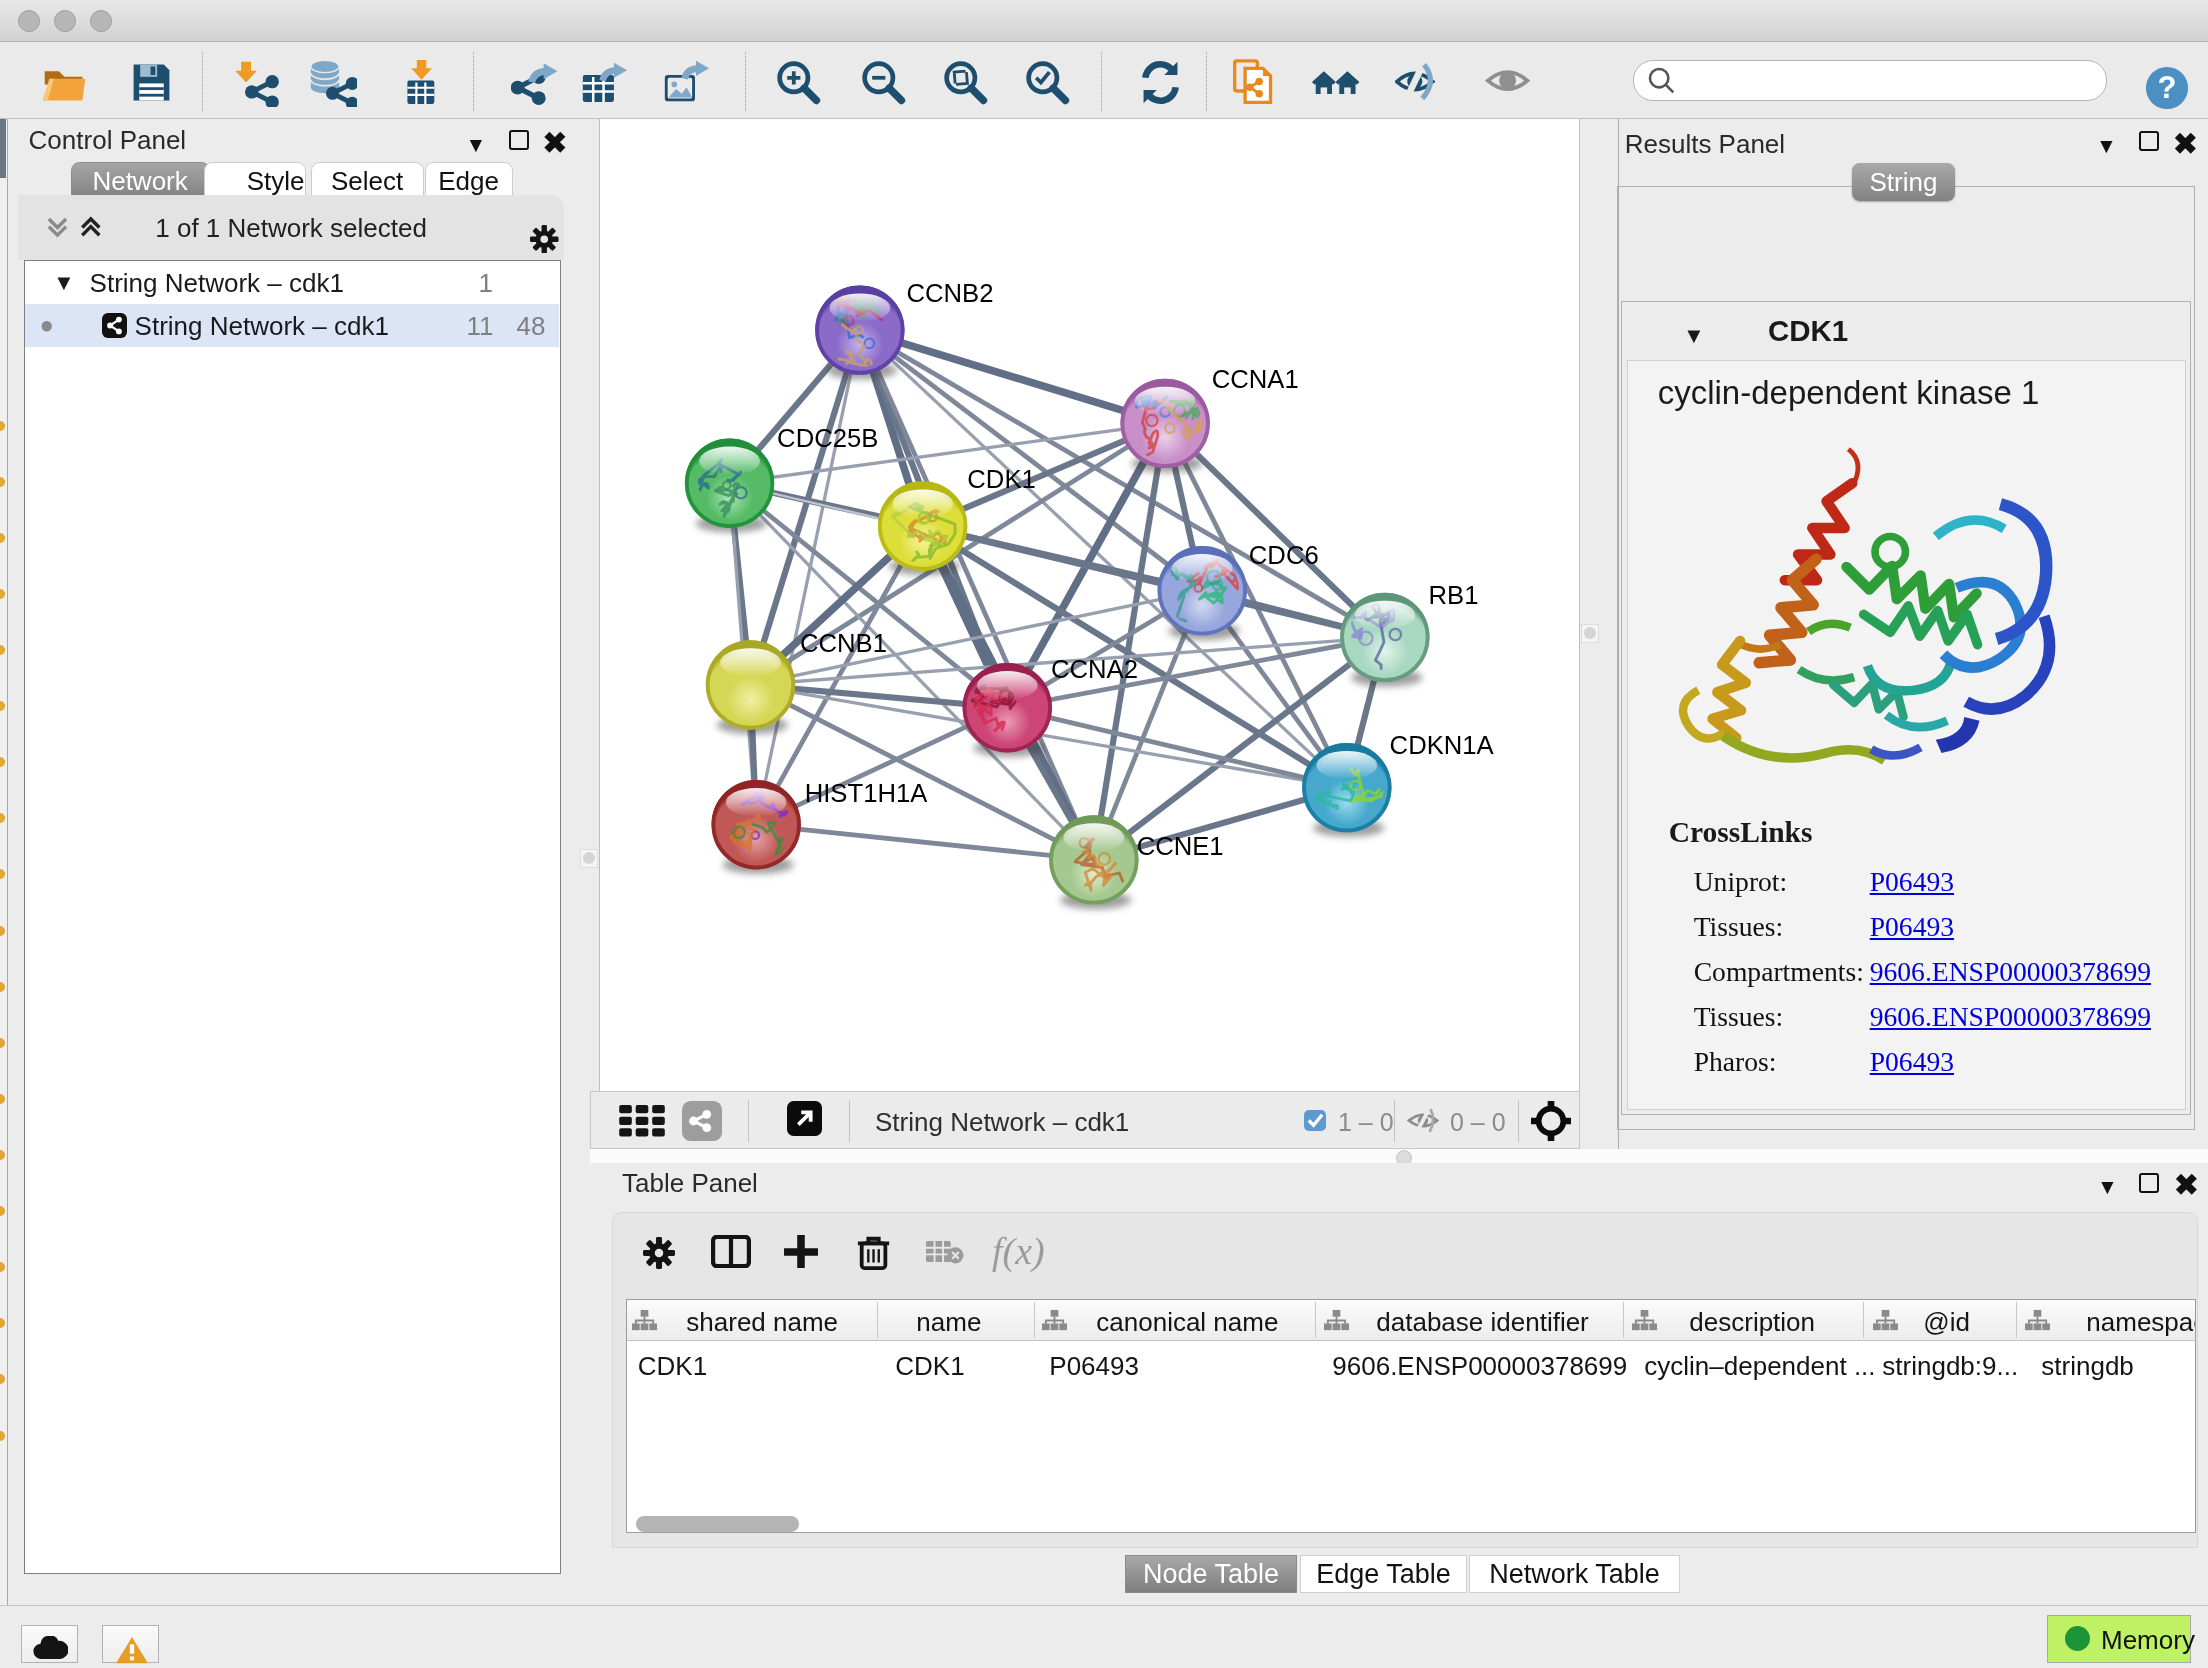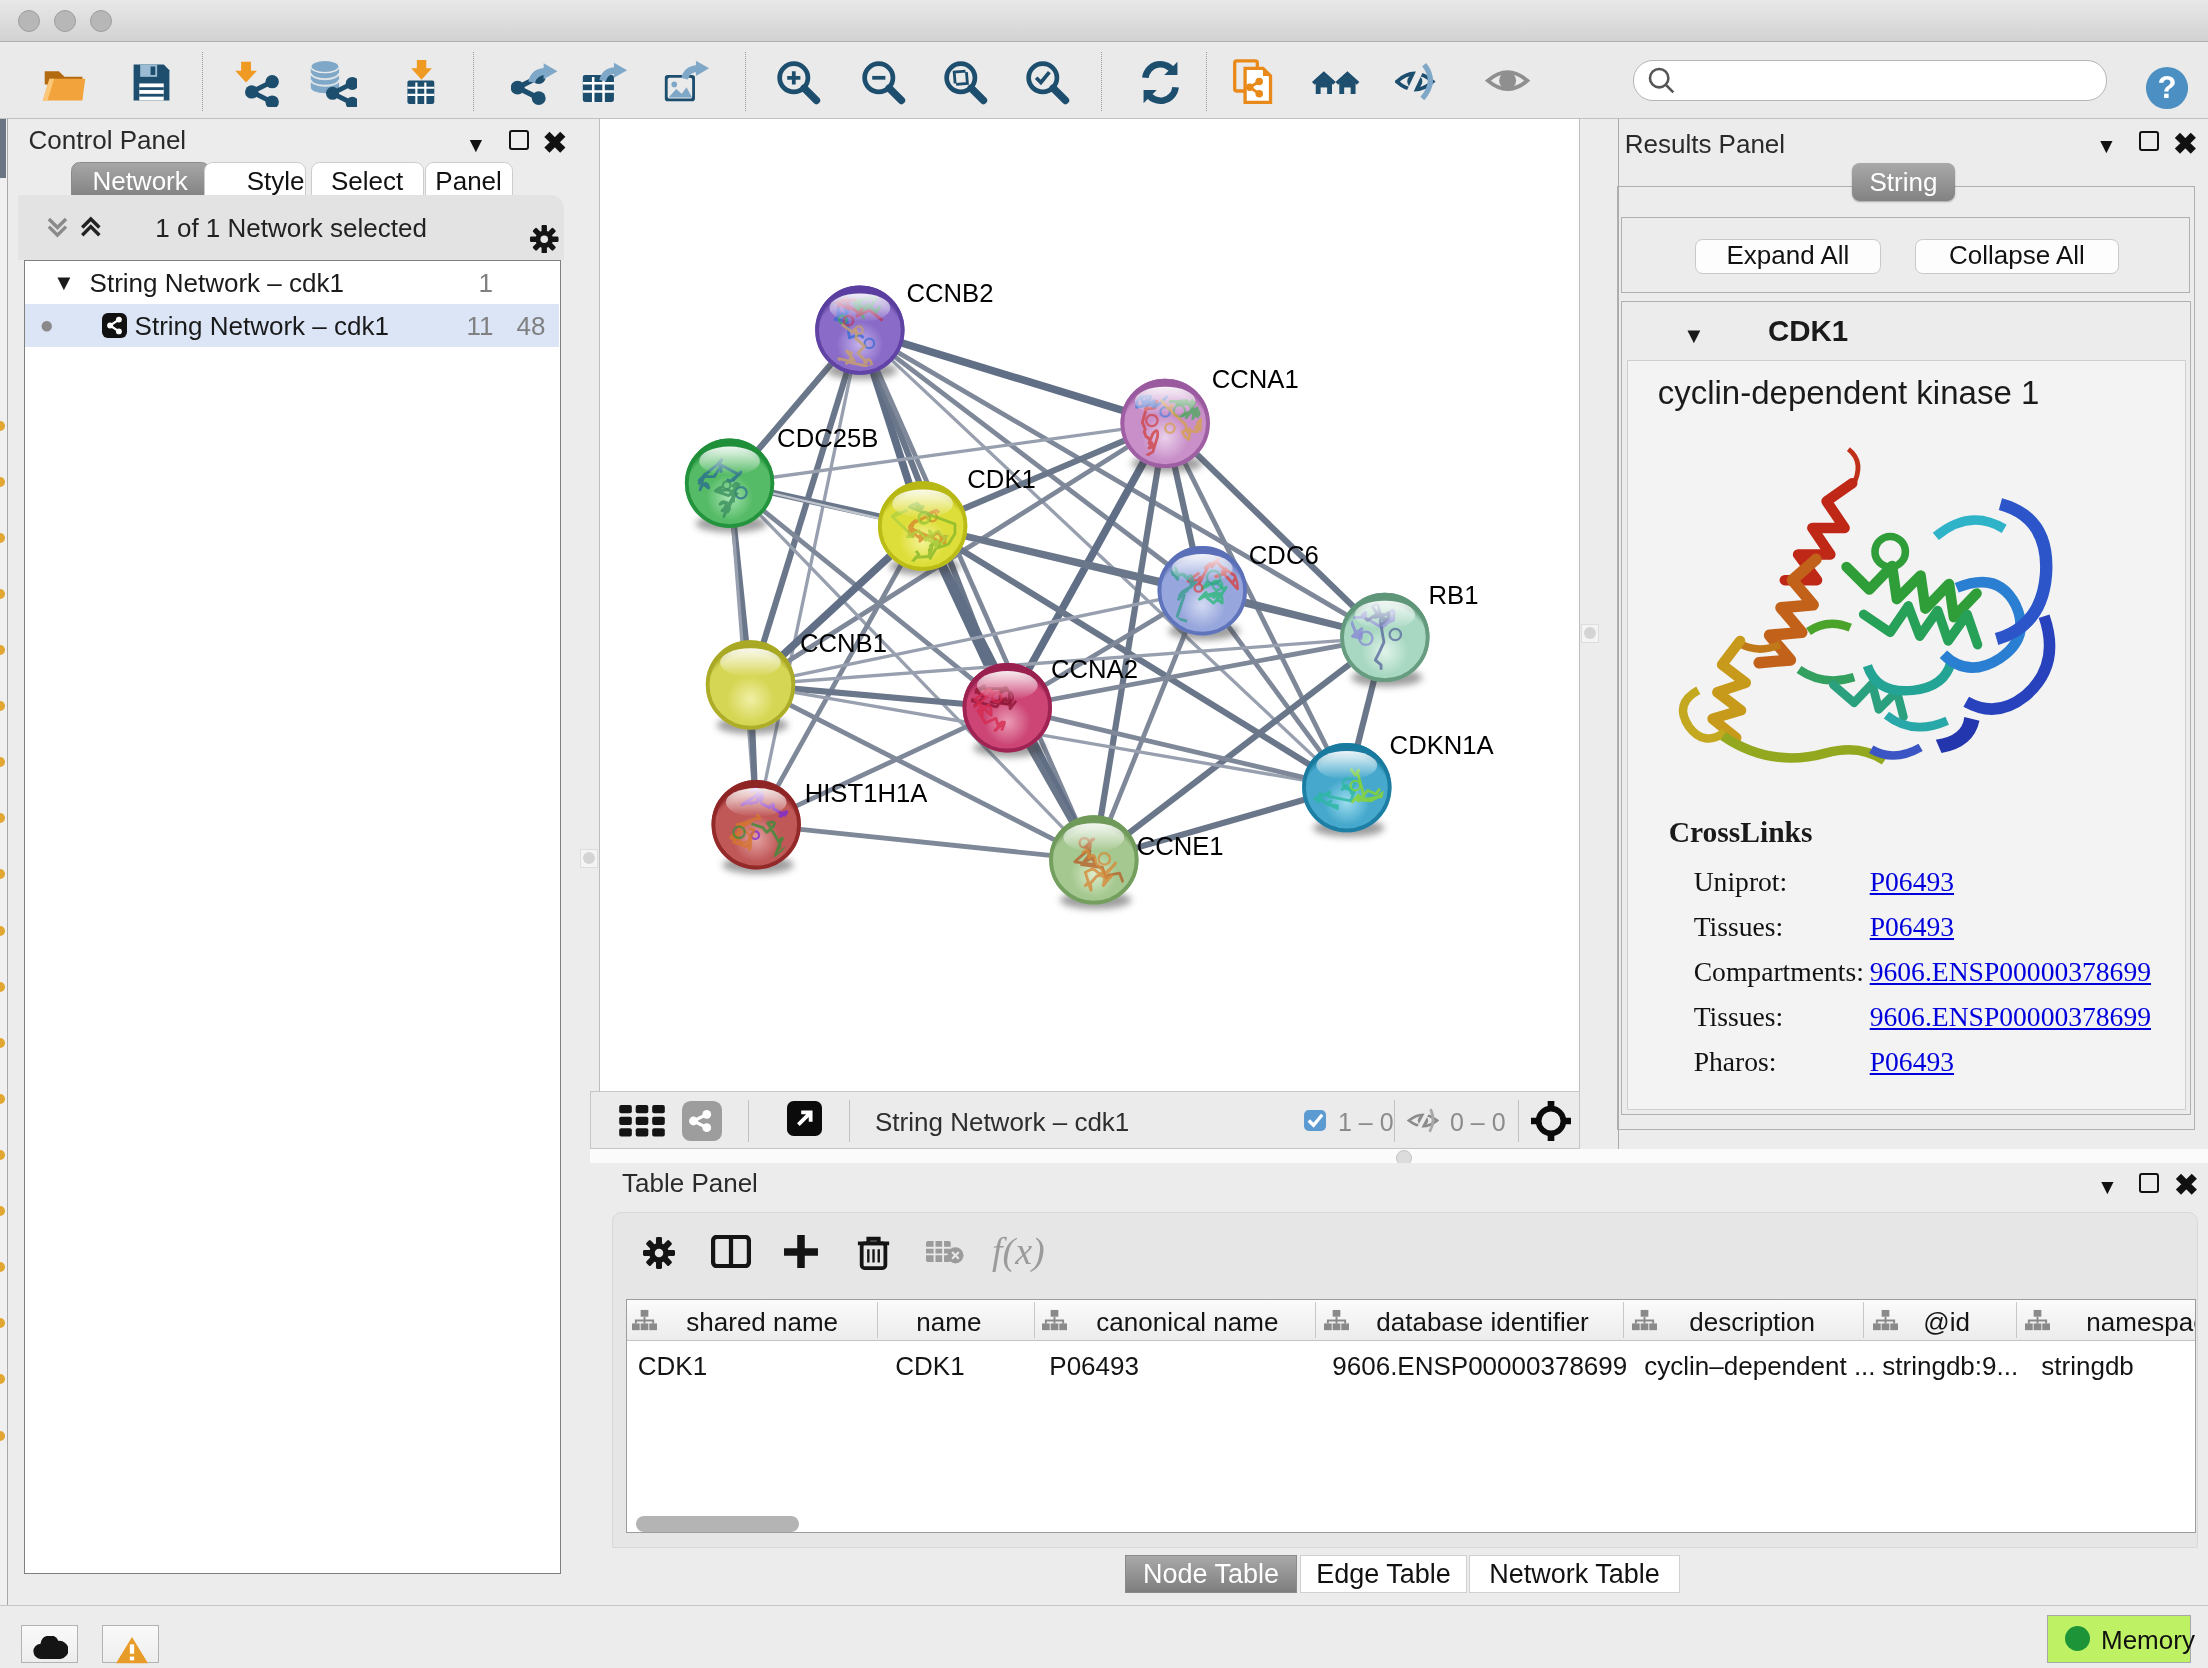--- a/index.html
+++ b/index.html
@@ -274,21 +274,21 @@
   </div>
 
 <div id="cp">
   <div id="cp-title">Control Panel</div>
   <div class="abs" style="left:458px;top:14.3px;font-size:21px;color:#111;">▼</div>
     <div class="abs" style="left:501px;top:11.4px;width:20px;height:20px;border:2.9px solid #111;border-radius:2.9px;"></div>
     <div class="abs" style="left:535px;top:6.7px;font-size:29.5px;font-weight:bold;color:#111;">✖</div>
   <div class="tab tabsel" style="left:63px; width:139px;">Network</div>
   <div class="tab" style="left:196px; width:102px;padding-left:42px;">Style</div>
   <div class="tab" style="left:303px; width:113px;">Select</div>
-  <div class="tab" style="left:417px; width:88px;">Panel</div>
+  <div class="tab" style="left:417px; width:88px;">Edge</div>
   <div id="cp-bar">
     <div id="cp-bartext">1 of 1 Network selected</div>
     <svg class="abs" style="left:27.6px;top:21px;" width="61" height="25" viewBox="0 0 64 26">
       <path d="M3 3 l9 9 9-9 M3 11 l9 9 9-9" stroke="#8a8a8a" stroke-width="3.6" fill="none"></path>
       <path d="M38 20 l9-9 9 9 M38 12 l9-9 9 9" stroke="#222" stroke-width="3.6" fill="none"></path>
     </svg>
     <svg class="abs" style="left:512px;top:29.5px;" width="28.5" height="28.5" viewBox="0 0 34 34">
         <g transform="translate(17,17)">
           <rect x="-3.2" y="-17" width="6.4" height="8" rx="1.5" transform="rotate(0)" fill="#141414"></rect>
           <rect x="-3.2" y="-17" width="6.4" height="8" rx="1.5" transform="rotate(45)" fill="#141414"></rect>
@@ -686,24 +686,20 @@
 <div style="position:absolute;left:580px;top:849px;width:18px;height:19px;background:#f4f4f4;border:1px solid #dddddd;"></div>
 <div style="position:absolute;left:583px;top:852px;width:12.4px;height:12.4px;border-radius:50%;background:#d4d4d4;"></div>
 
 <div id="rp">
   <div id="rp-title">Results Panel</div>
   <div class="abs" style="left:477px;top:15px;font-size:21px;color:#111;">▼</div>
     <div class="abs" style="left:520px;top:12.4px;width:20px;height:20px;border:2.9px solid #111;border-radius:2.9px;"></div>
     <div class="abs" style="left:554px;top:7.6px;font-size:29.5px;font-weight:bold;color:#111;">✖</div>
   <div id="rp-outer"></div>
   <div id="stringtab">String</div>
-  <div id="rp-box1">
-    <div class="rpbtn" style="left:73px; width:186px;">Expand All</div>
-    <div class="rpbtn" style="left:293px; width:204px;">Collapse All</div>
-  </div>
   <div id="rp-box2">
     <span style="position:absolute;left:61px;top:21px;font-size:22px;">▼</span>
     <span style="position:absolute;left:146px;top:12.4px;font-size:29.5px;font-weight:bold;">CDK1</span>
     <div id="rp-white">
       <div style="position:absolute;left:30px;top:13px;font-size:33px;">cyclin-dependent kinase 1</div>
       <svg width="399" height="333" style="position:absolute;left:38px;top:84px;" viewBox="0 0 420 350">
           <path d="M196 44 q14 -26 -4 -40" fill="none" stroke="#c03018" stroke-width="5"></path>
           <path d="M196 40 L169 59 L188 87 L154 87 L173 115 L139 115 L159 142 L125 142" fill="none" stroke="#bf2716" stroke-width="11" stroke-linejoin="round" stroke-linecap="round"></path>
           <path d="M158 120 L133 142 L155 168 L121 171 L143 197 L109 200 L131 226 L98 229" fill="none" stroke="#c2611a" stroke-width="12" stroke-linejoin="round" stroke-linecap="round"></path>
           <path d="M120 210 q-24 10 -44 -2" fill="none" stroke="#c07818" stroke-width="8"></path>

